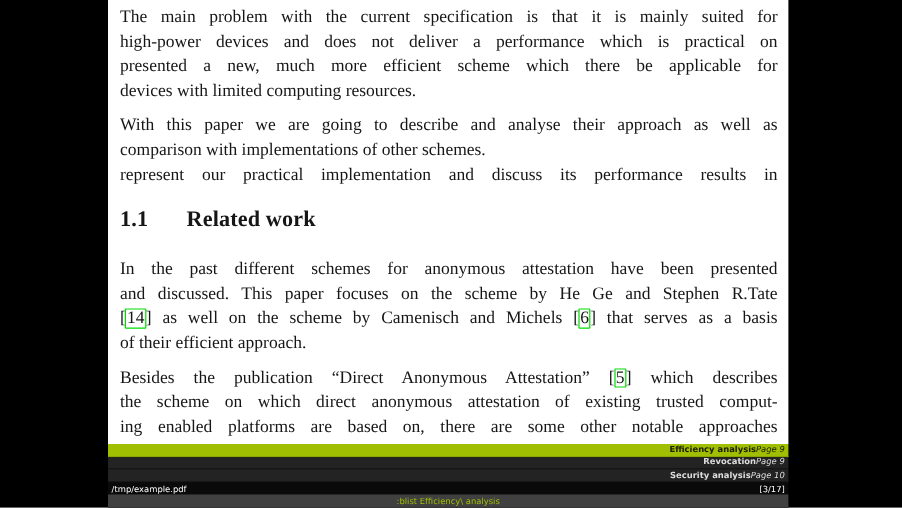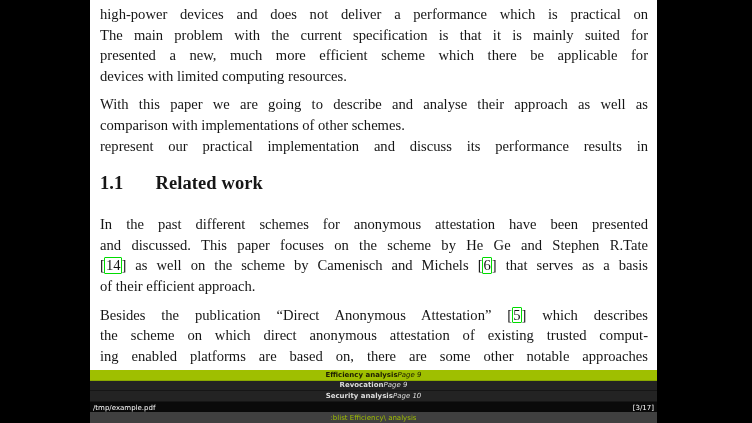--- a/index.html
+++ b/index.html
@@ -31,21 +31,21 @@
   }
   .heading .hnum{margin-right:32px;}
   
   .bottom{
     position:absolute;left:0;right:0;bottom:0;height:53px;
     display:flex;flex-direction:column;
     font-family:"DejaVu Sans","Liberation Sans",sans-serif;
   }
   .crow{
     height:10.6px;flex:0 0 10.6px;display:flex;align-items:center;
-    justify-content:center;background:#232323;color:#DDDDDD;
+    justify-content:flex-end;background:#232323;color:#DDDDDD;
     padding:0 3px;font-size:7px;box-sizing:border-box;
     border-bottom:1px solid #161616;
   }
   .crow.hl{background:#9FBF00;color:#1d1d00;border-bottom:1px solid #8aa800;}
   .crow .clabel{font-weight:bold;white-space:nowrap;}
   .crow .cpage{font-style:italic;white-space:nowrap;}
   .statusbar{
     height:10.6px;flex:0 0 10.6px;display:flex;align-items:flex-end;
     justify-content:space-between;background:#0A0A0A;color:#FFFFFF;
     padding:0 3px;font-size:7px;box-sizing:border-box;
@@ -56,22 +56,22 @@
   }
 </style>
 </head>
 <body>
 
 <div class="viewer">
 
   <div class="page">
     <div class="doc" id="doc-content">
         <div class="para">
+          <div class="line">The main problem with the current specification is that it is mainly suited for</div>
           <div class="line">high-power devices and does not deliver a performance which is practical on</div>
-          <div class="line">The main problem with the current specification is that it is mainly suited for</div>
           <div class="line">presented a new, much more efficient scheme which there be applicable for</div>
           <div class="line lastline">devices with limited computing resources.</div>
         </div>
         <div class="para">
           <div class="line">With this paper we are going to describe and analyse their approach as well as</div>
           <div class="line lastline">comparison with implementations of other schemes.</div>
           <div class="line">represent our practical implementation and discuss its performance results in</div>
         </div>
         <div class="heading"><span class="hnum">1.1</span><span>Related work</span></div>
         <div class="para">

